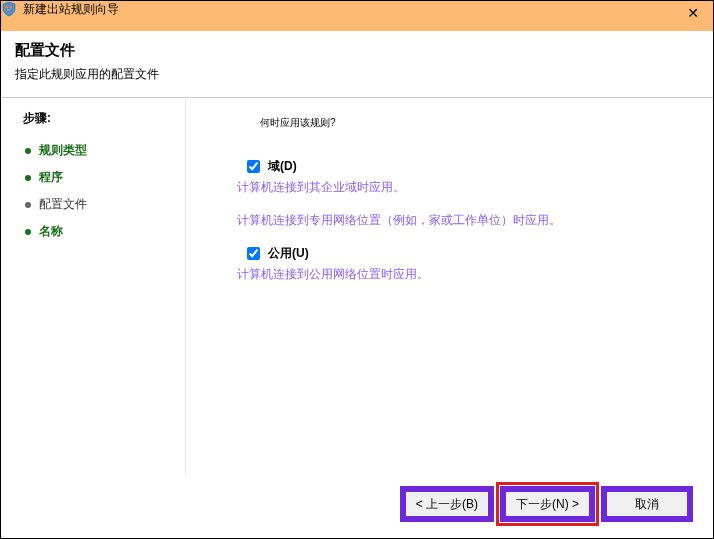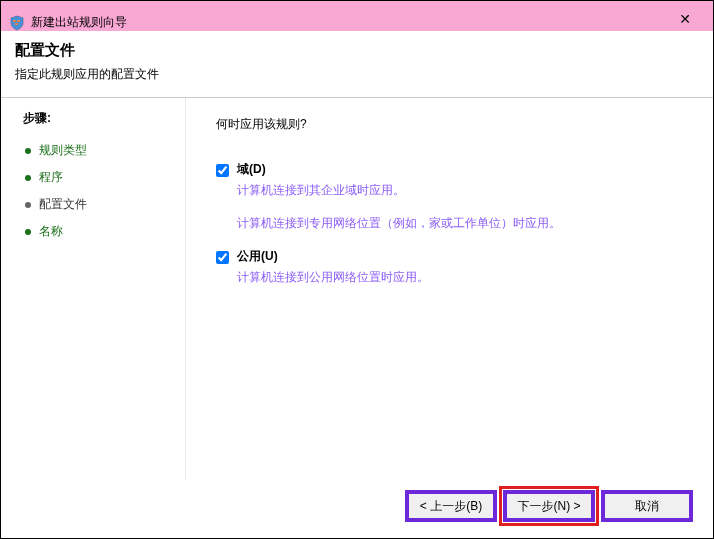--- a/index.html
+++ b/index.html
@@ -10,23 +10,23 @@
       width: 714px;
       height: 539px;
       overflow: hidden;
       border: 1px solid #000;
       display: flex;
       flex-direction: column;
     }
     .titlebar {
       height: 30px;
       display: flex;
-      align-items: flex-end;
-      padding: 0 8px;
-      background: #f9a8d4;
+      align-items: flex-start;
+      padding: 0 0;
+      background: #fdba74;
     }
     .titlebar-icon {
       width: 16px;
       height: 16px;
       margin-right: 6px;
       display: flex;
       align-items: center;
       justify-content: center;
     }
     .titlebar-title { flex: 1; font-size: 12px; }
@@ -70,35 +70,36 @@
       padding: 5px 2px;
       font-size: 12px;
       cursor: pointer;
     }
     .step-bullet {
       width: 6px;
       height: 6px;
       border-radius: 50%;
       margin-right: 8px;
     }
-    .step-link { color: #1a6f1a; }
+    .step-link { color: #1a6f1a; font-weight: bold; }
     .step-link .step-bullet { background: #1a6f1a; }
     .step-current { color: #333; }
     .step-current .step-bullet { background: #666; }
     .content {
       flex: 1;
       padding: 18px 30px;
       display: flex;
       flex-direction: column;
     }
-    .prompt { font-size: 12px; margin-bottom: 28px; }
+    .prompt { font-size: 10px; margin-bottom: 28px; margin-left: 44px; }
     .check-row {
       display: flex;
-      align-items: center;
+      align-items: flex-start;
       margin-bottom: 4px;
+      margin-left: 31px;
     }
     .check-row input[type="checkbox"] {
       width: 13px;
       height: 13px;
       margin-top: 2px;
       margin-right: 8px;
       cursor: pointer;
     }
     .check-label { font-weight: bold; font-size: 12px; }
     .check-desc {
@@ -110,21 +111,21 @@
     .footer {
       padding: 10px 20px 16px;
       display: flex;
       justify-content: flex-end;
       align-items: center;
       gap: 6px;
     }
     .btn {
       min-width: 92px;
       height: 23px;
-      border: 4px solid #6d28d9;
+      border: 6px solid #6d28d9;
       background: #f0f0f0;
       font-size: 12px;
       font-family: inherit;
       cursor: pointer;
       display: inline-flex;
       align-items: center;
       justify-content: center;
       padding: 12px 10px;
     }
     .btn-highlight {

